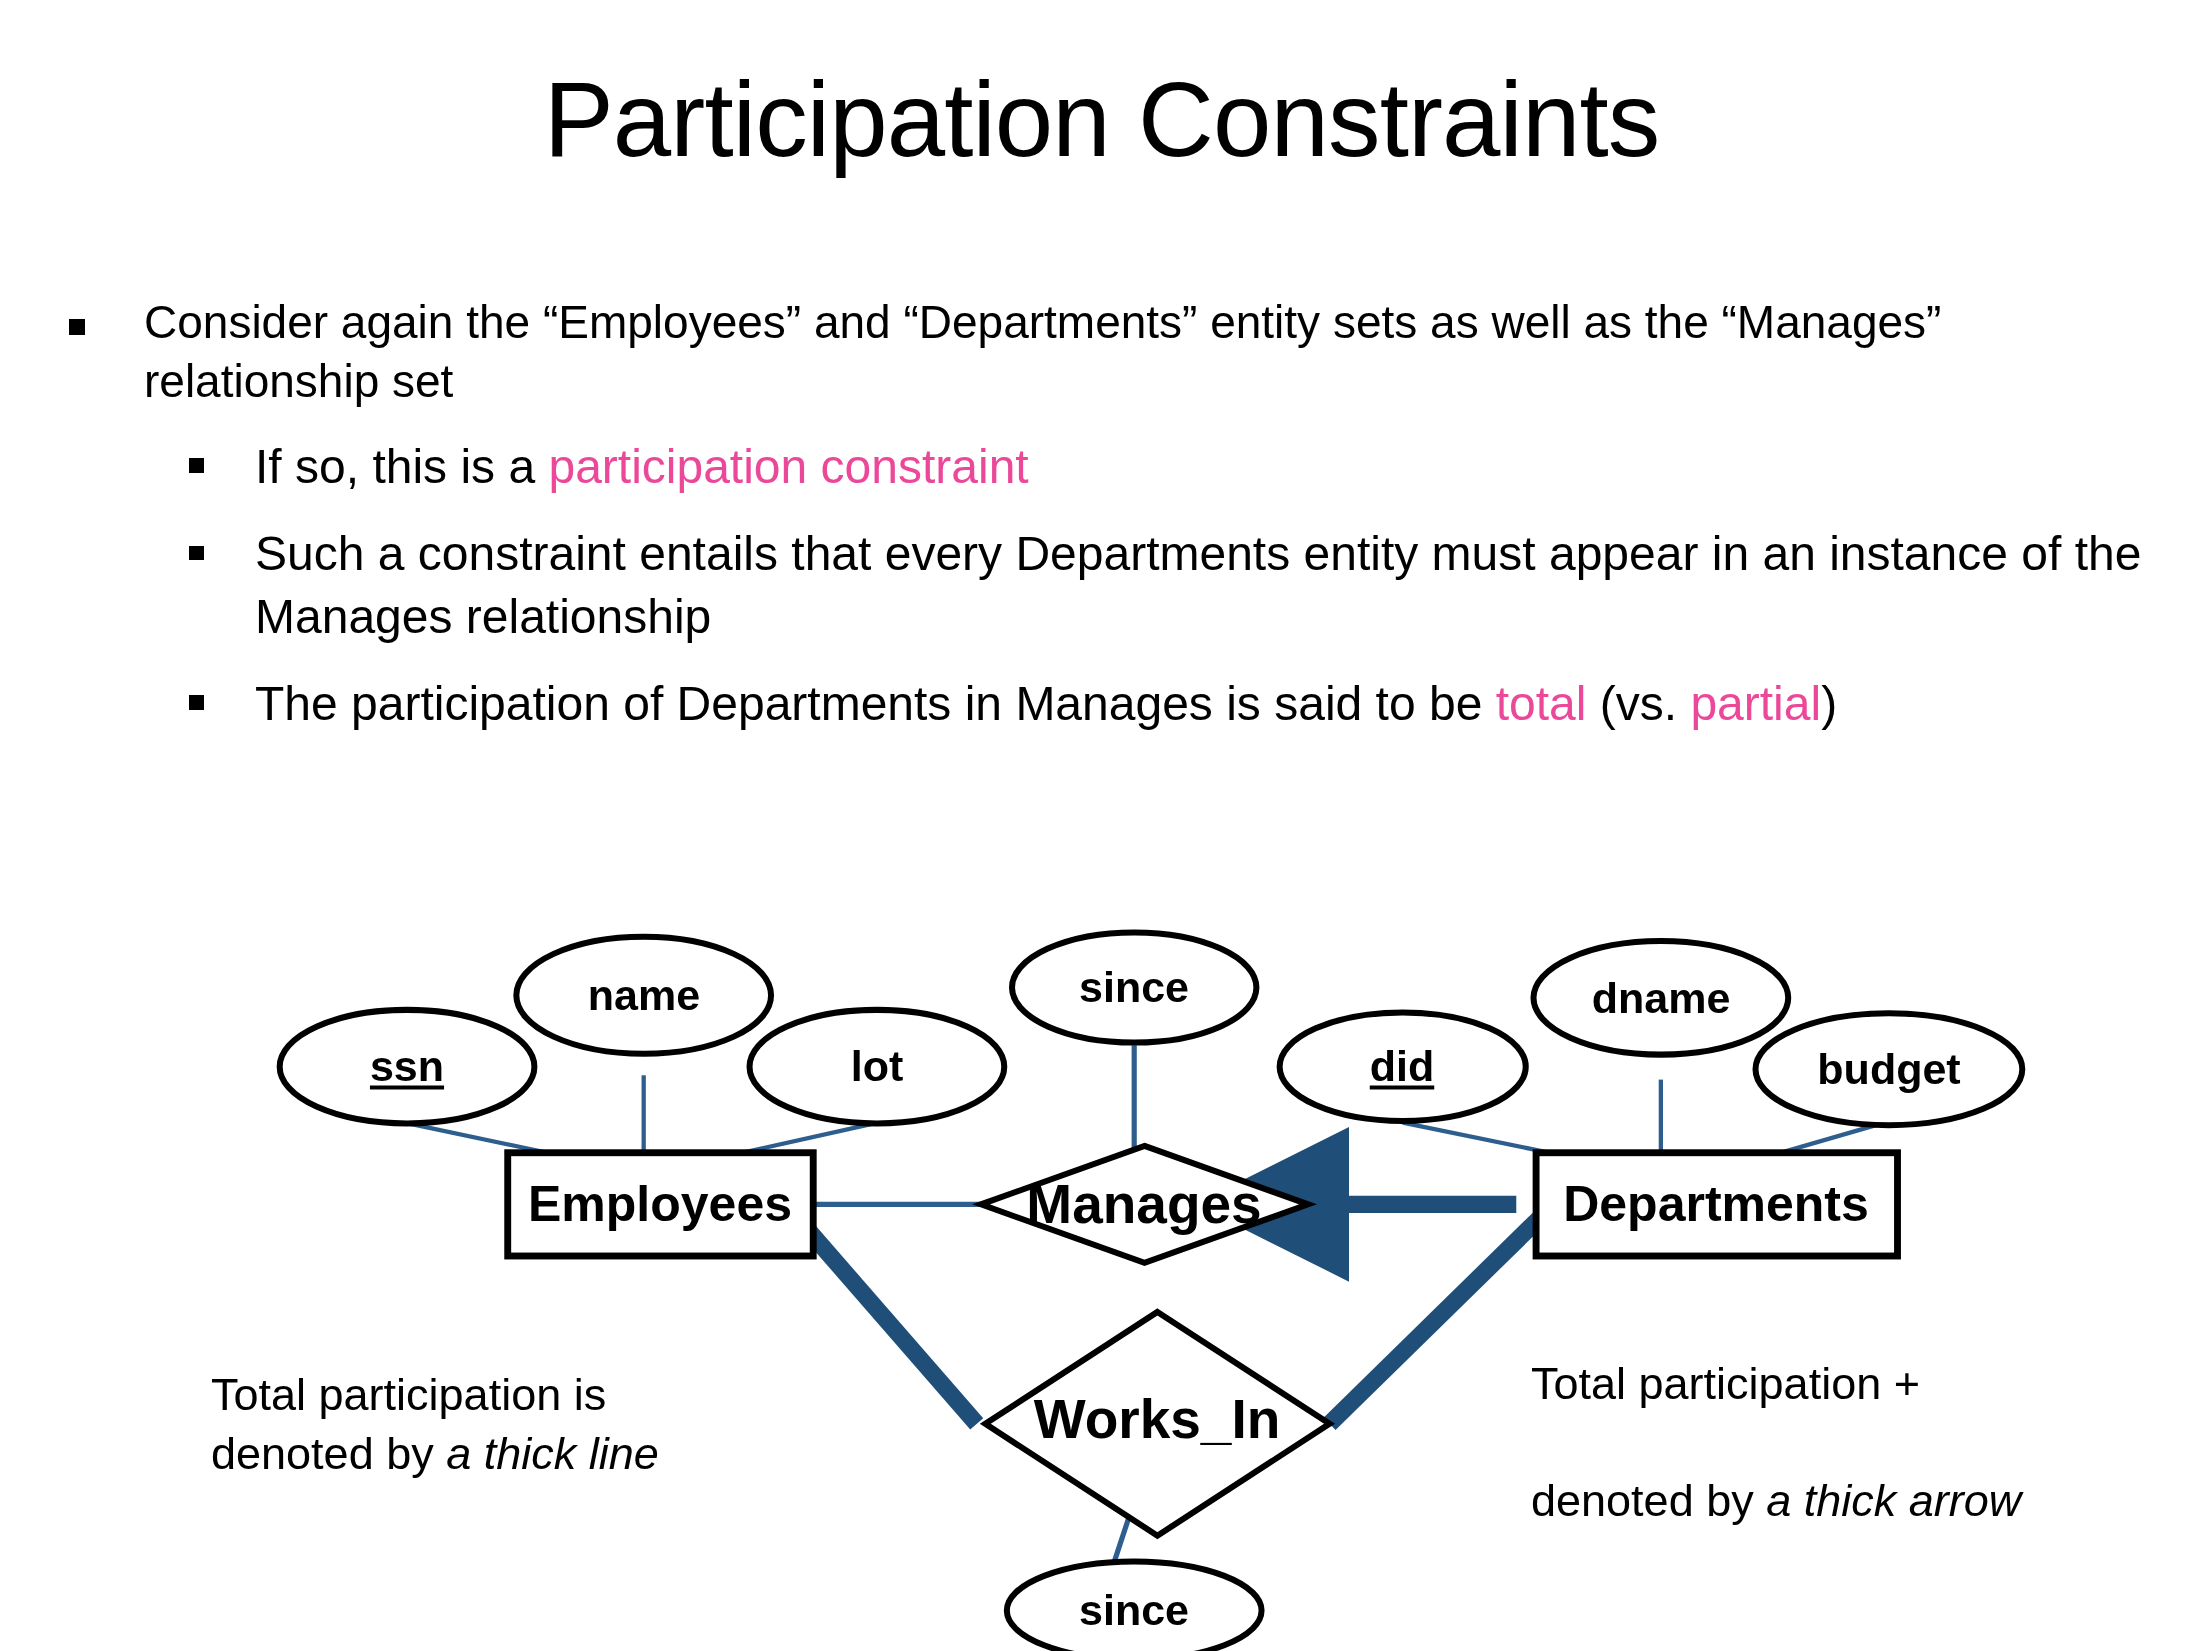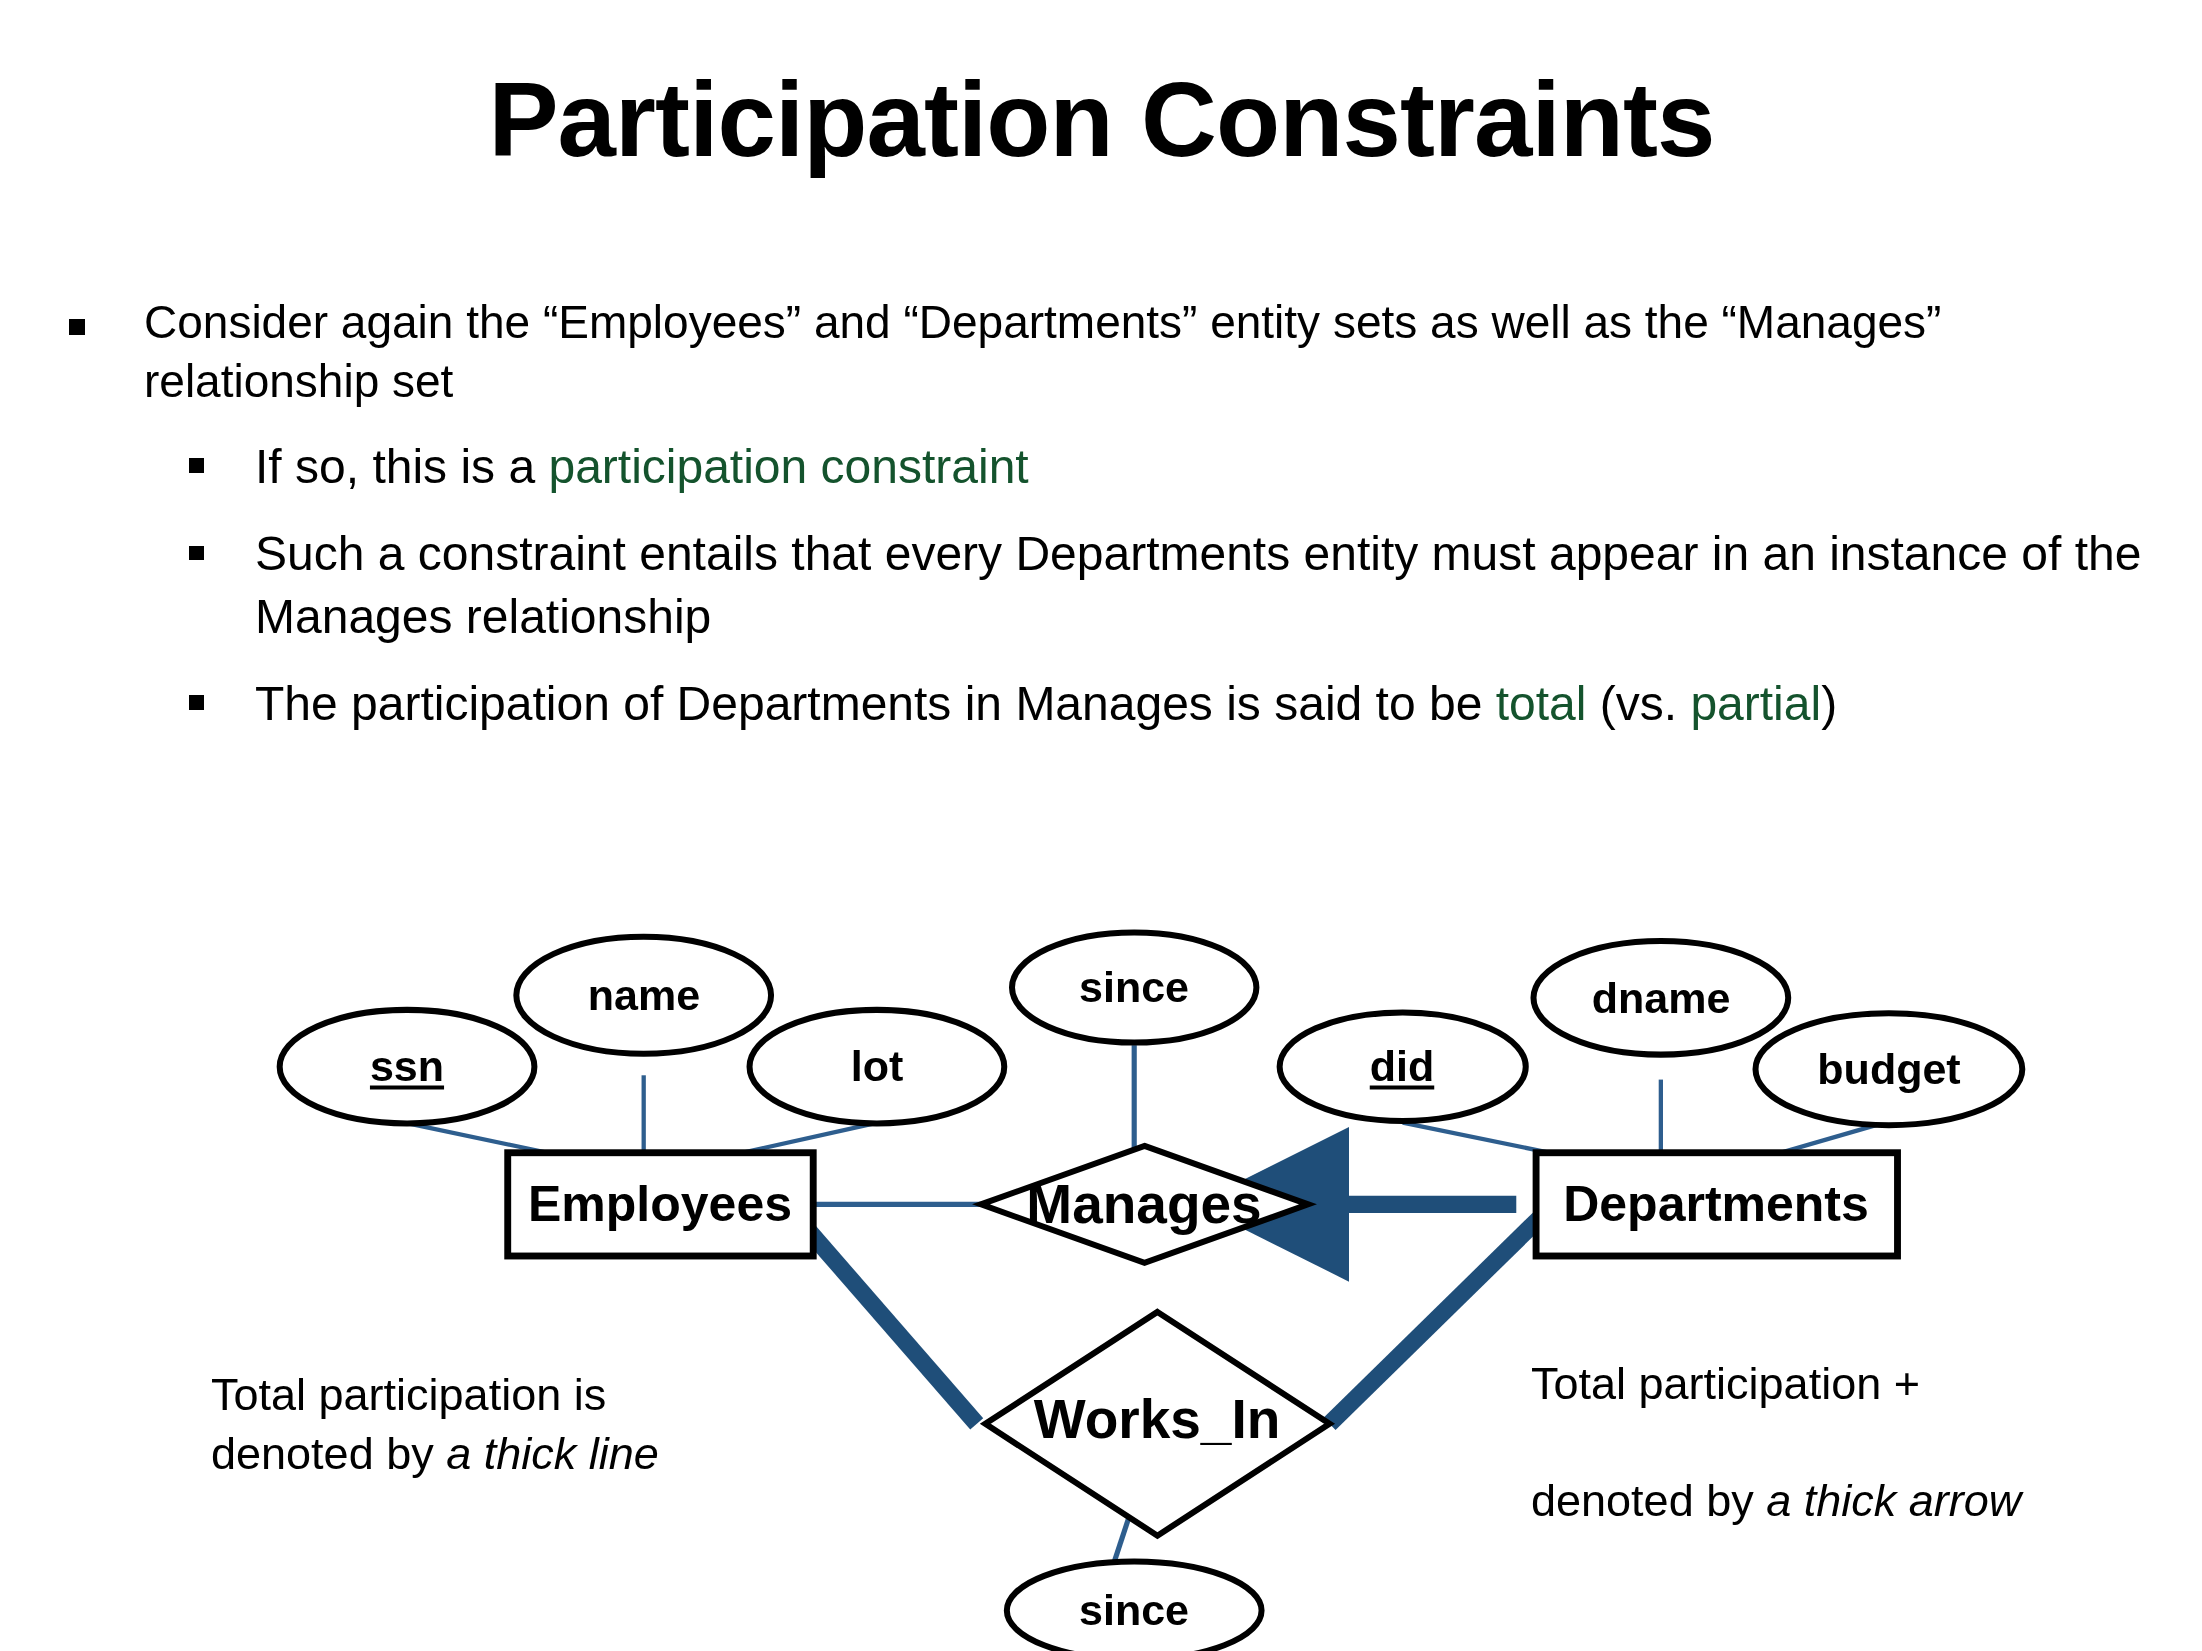--- a/index.html
+++ b/index.html
@@ -17,21 +17,21 @@
   }
 
   
   #slide-title {
     position: absolute;
     top: 67px;
     left: 0;
     width: 2203px;
     text-align: center;
     font-size: 105px;
-    font-weight: 700;
+    font-weight: 400;
     line-height: 1.0;
     letter-spacing: -0.9px;
     color: #000000;
   }
 
   
   #bullets {
     position: absolute;
     top: 293px;
     left: 60px;
@@ -61,21 +61,21 @@
     margin-top: 25px;
   }
   .bullet-l2 > .sq {
     position: absolute;
     left: 10.3px;
     top: 22.4px;
     width: 14.6px;
     height: 14.6px;
     background: #000;
   }
-  .blue { color: #14532d; text-align: center; }
+  .blue { color: #ec4899; text-align: center; }
 
   
   #er-diagram {
     position: absolute;
     left: 0;
     top: 860px;
     width: 2203px;
     height: 792px;
   }
   #er-svg {

